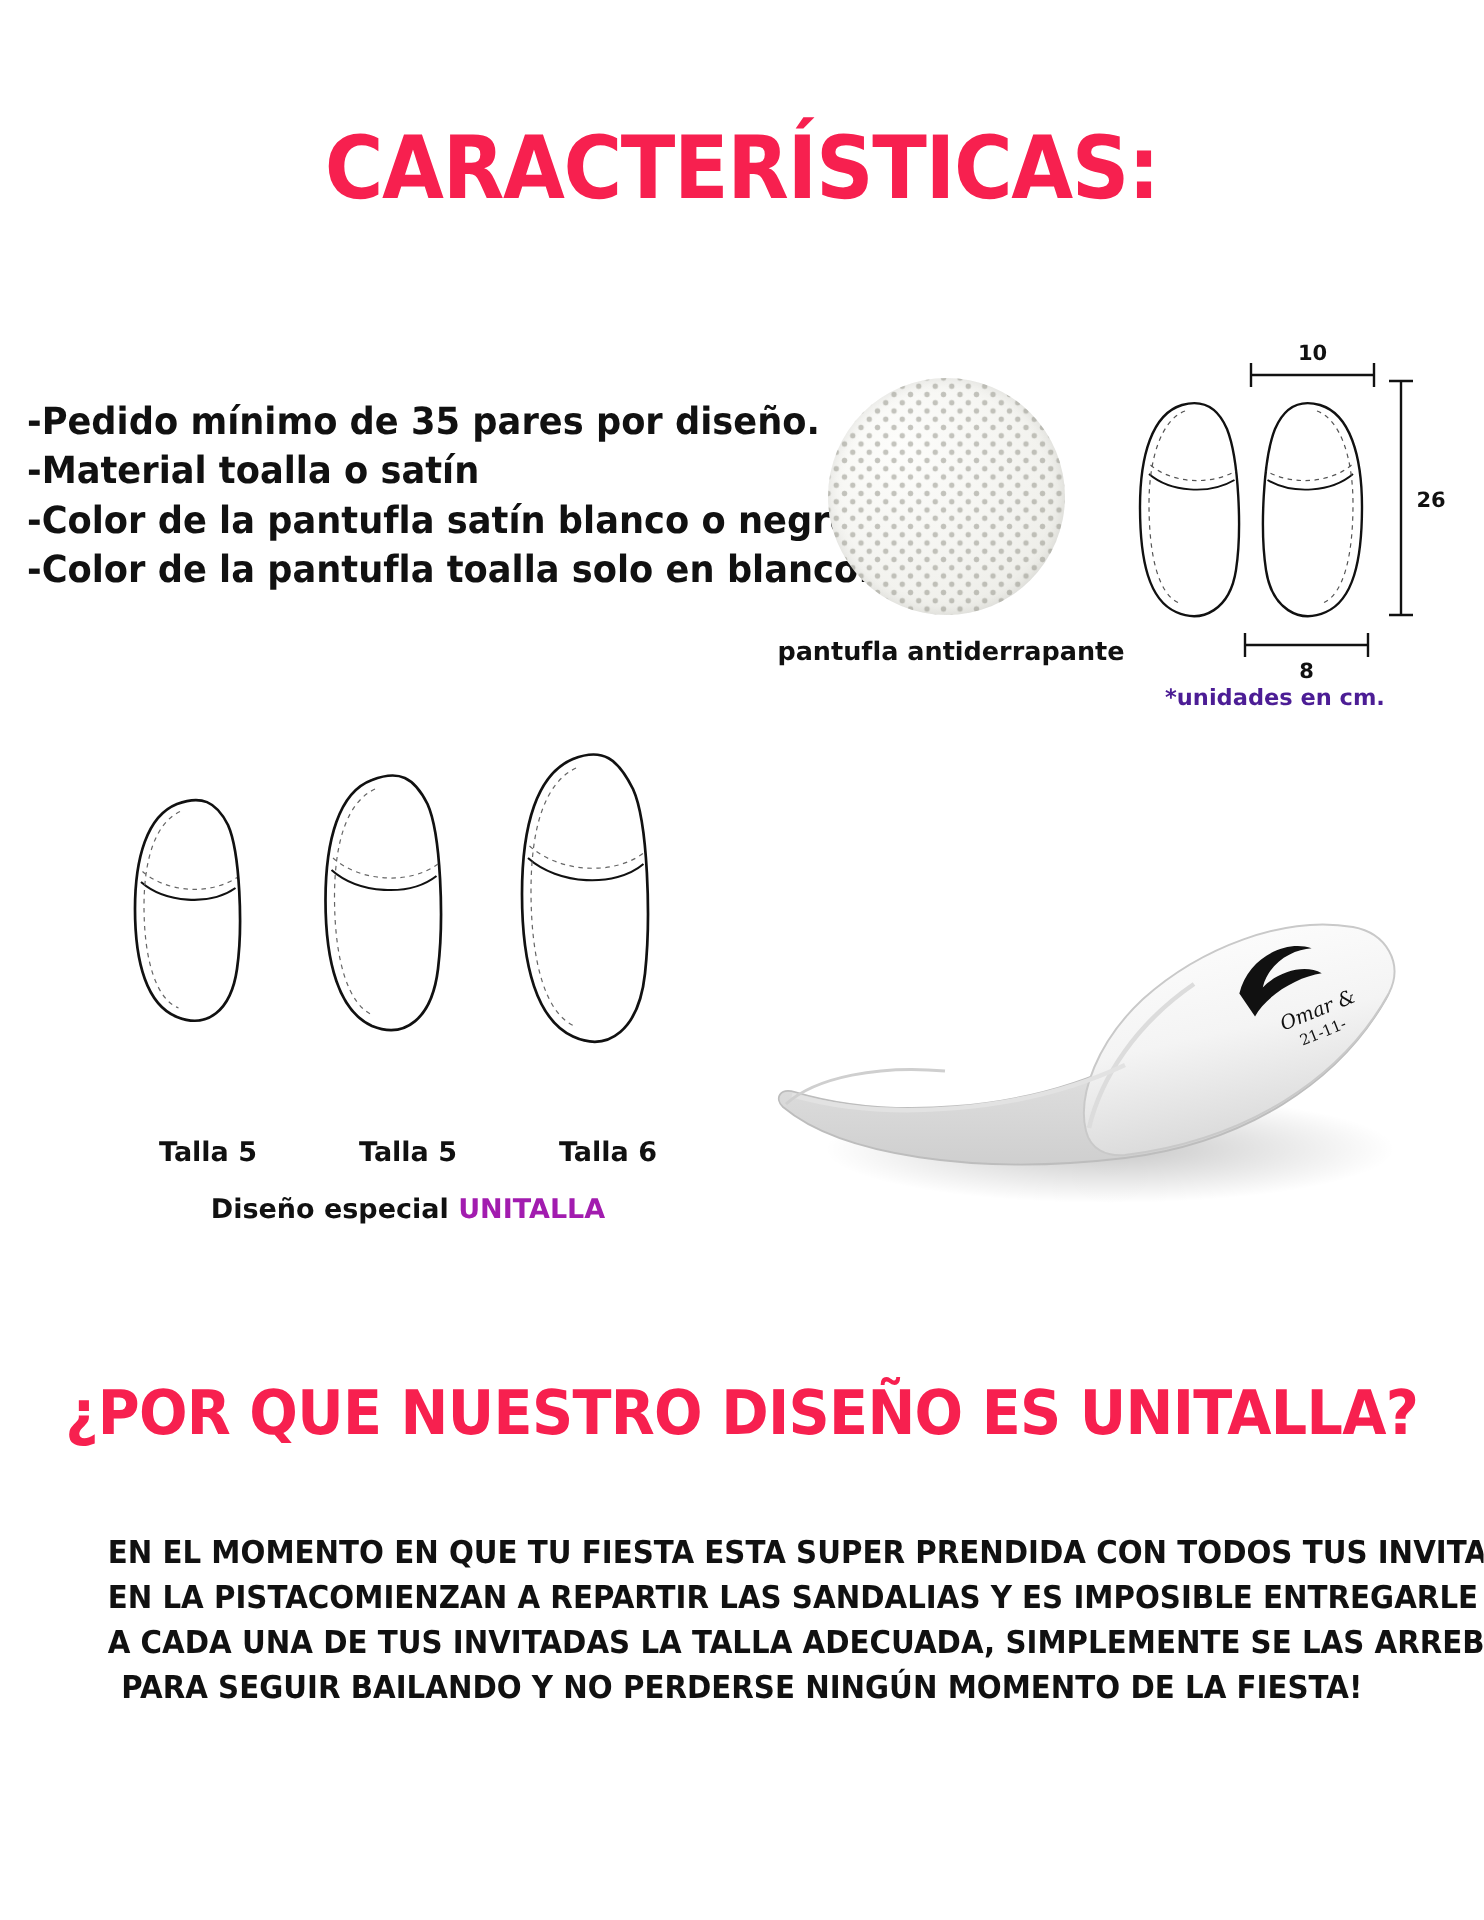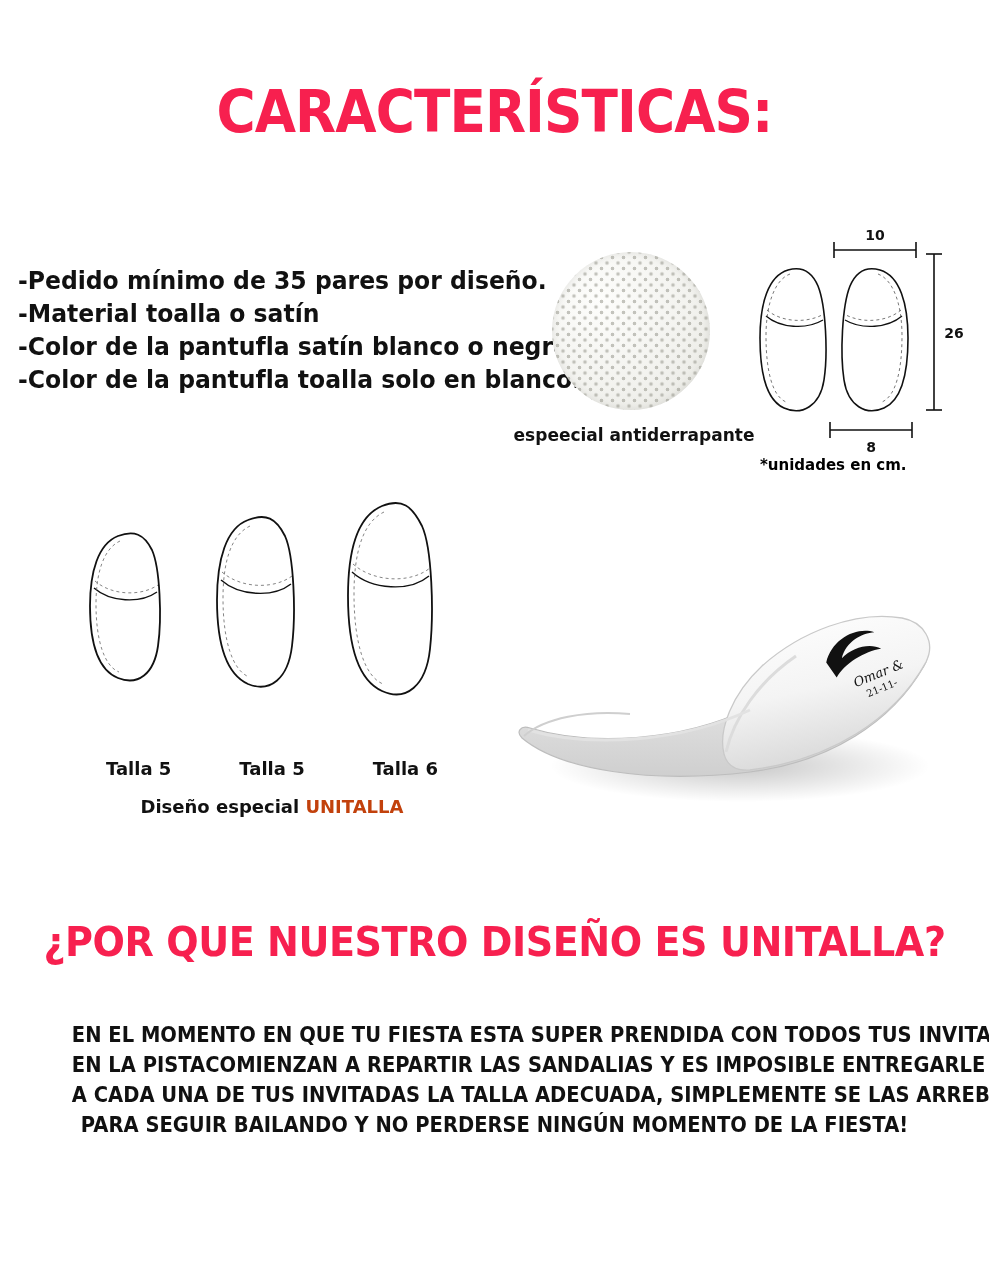--- a/index.html
+++ b/index.html
@@ -93,22 +93,22 @@
     left: 746px;
     top: 228px;
     width: 225px;
     height: 250px;
   }
   .units-note {
     position: absolute;
     left: 760px;
     top: 456px;
     width: 180px;
-    text-align: left;
-    color: #000000;
+    text-align: center;
+    color: #4c1d95;
     font-family: "DejaVu Sans", sans-serif;
     font-weight: bold;
     font-size: 15px;
   }
 
   
   .sizes-wrap {
     position: absolute;
     left: 72px;
     top: 494px;
@@ -134,21 +134,21 @@
     position: absolute;
     left: 72px;
     top: 796px;
     width: 400px;
     text-align: center;
     font-family: "DejaVu Sans", sans-serif;
     font-weight: bold;
     font-size: 18px;
     color: #111;
   }
-  .unitalla-line .hl { color: #c2410c; }
+  .unitalla-line .hl { color: #a21caf; }
 
   
   .photo-wrap {
     position: absolute;
     left: 500px;
     top: 570px;
     width: 470px;
     height: 290px;
   }
 
@@ -190,21 +190,21 @@
   <div>-Pedido mínimo de 35 pares por diseño.</div>
   <div>-Material toalla o satín</div>
   <div>-Color de la pantufla satín blanco o negro.</div>
   <div>-Color de la pantufla toalla solo en blanco.</div>
 </div>
 
 <div class="sole-wrap">
   <div class="sole-circle"></div>
 </div>
 <div class="sole-caption">
-  <div>espeecial antiderrapante</div>
+  <div>pantufla antiderrapante</div>
 </div>
 
 <div class="pair-wrap">
   <svg width="225" height="250" viewBox="0 0 225 250">
 
     <line x1="88" y1="22" x2="170" y2="22" stroke="#111" stroke-width="1.6"></line>
     <line x1="88" y1="14" x2="88" y2="30" stroke="#111" stroke-width="1.6"></line>
     <line x1="170" y1="14" x2="170" y2="30" stroke="#111" stroke-width="1.6"></line>
     <text x="129" y="12" font-family="DejaVu Sans, sans-serif" font-size="14" font-weight="bold" fill="#111" text-anchor="middle">10</text>
 

